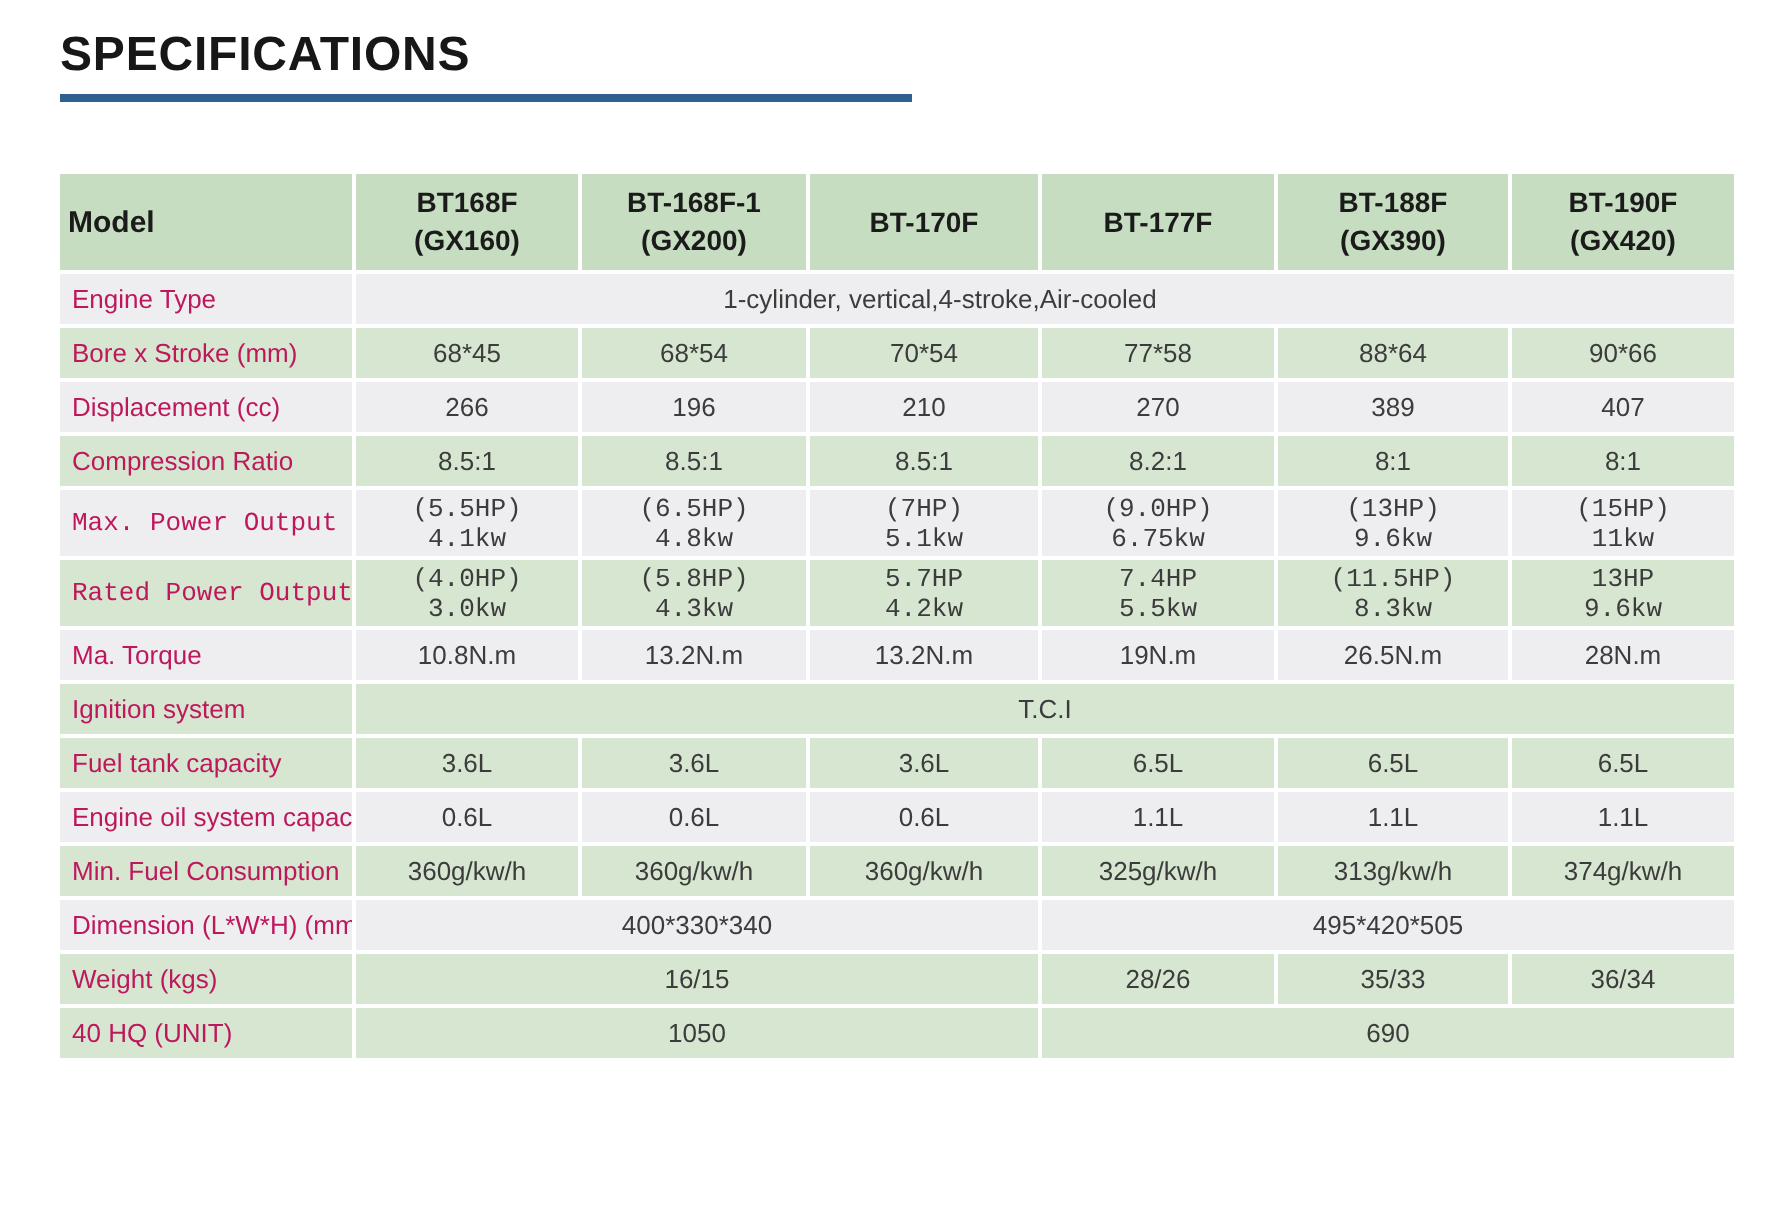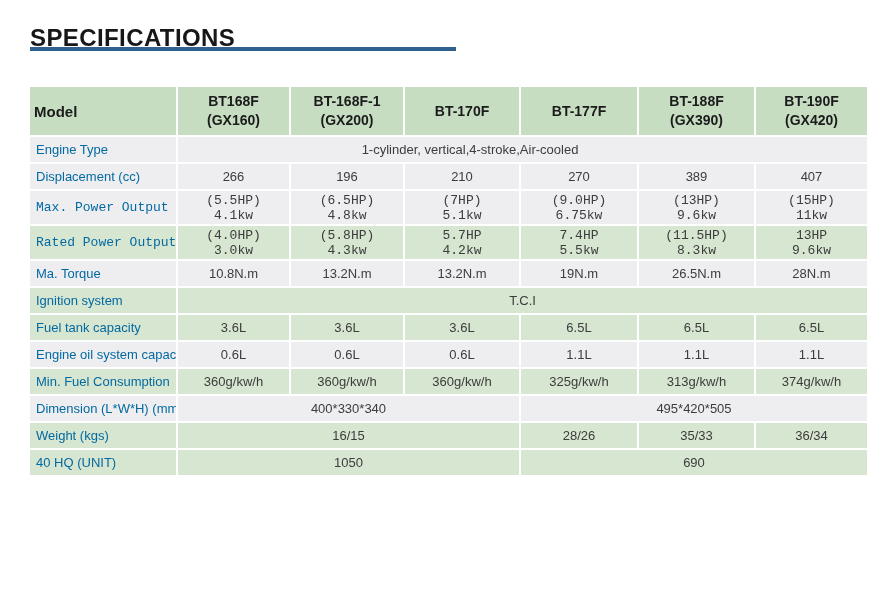--- a/index.html
+++ b/index.html
@@ -5,21 +5,21 @@
   :root{
     --underline:#2e618f;
     --header_green:#c7ddc1;
     --row_green:#d7e6d1;
     --row_gray:#eeeef0;
   }
   html,body{margin:0;padding:0;background:#ffffff;width:895px;height:608px;overflow:hidden;}
   body{font-family:"Liberation Sans",sans-serif;-webkit-font-smoothing:antialiased;}
   .page{position:relative;width:895px;height:608px;}
   .title{
-    position:absolute;left:30px;top:24px;
+    position:absolute;left:30px;top:14px;
     font-size:24px;font-weight:bold;color:#171717;letter-spacing:.4px;
   }
   .title-underline{
     position:absolute;left:30px;top:47px;width:426px;height:4px;
     background:var(--underline);
   }
   table.specs{
     position:absolute;left:28px;top:85px;width:841px;
     border-collapse:separate;border-spacing:2px;table-layout:fixed;
   }
@@ -31,21 +31,21 @@
     background:var(--header_green);
     font-size:14px;font-weight:bold;color:#1b1b1b;
     text-align:center;vertical-align:middle;height:46px;line-height:19px;padding:1px 2px;
   }
   th.model{text-align:left;padding-left:4px;font-size:15px;}
   td{
     font-size:13px;color:#3c3c3c;text-align:center;vertical-align:middle;
     height:23px;padding:1px 4px;line-height:15px;
   }
   td.label{
-    text-align:left;padding-left:6px;color:#0369a1;white-space:nowrap;
+    text-align:left;padding-left:6px;color:#be185d;white-space:nowrap;
   }
   tr.g td{background:var(--row_green);}
   tr.w td{background:var(--row_gray);}
   tr.dbl td{height:31px;font-family:Liberation Mono, monospace;}
   td.shiftL{padding-right:109px;}
   .l2:empty{display:none;}
 </style>
 </head>
 <body>
 
@@ -91,31 +91,49 @@
         <div class="l1">BT-190F</div>
         <div class="l2">(GX420)</div>
       </th>
     </tr>
 
     <tr class="w">
       <td class="label">Engine Type</td>
       <td colspan="6" class="shiftL">1-cylinder, vertical,4-stroke,Air-cooled</td>
     </tr>
 
+    <tr class="g">
+      <td class="label">Bore x Stroke (mm)</td>
+      <td>68*45</td>
+      <td>68*54</td>
+      <td>70*54</td>
+      <td>77*58</td>
+      <td>88*64</td>
+      <td>90*66</td>
+    </tr>
 
     <tr class="w">
       <td class="label">Displacement (cc)</td>
       <td>266</td>
       <td>196</td>
       <td>210</td>
       <td>270</td>
       <td>389</td>
       <td>407</td>
     </tr>
 
+    <tr class="g">
+      <td class="label">Compression Ratio</td>
+      <td>8.5:1</td>
+      <td>8.5:1</td>
+      <td>8.5:1</td>
+      <td>8.2:1</td>
+      <td>8:1</td>
+      <td>8:1</td>
+    </tr>
 
     <tr class="w dbl">
       <td class="label">Max. Power Output</td>
       <td>
             <div>(5.5HP)</div>
             <div>4.1kw</div>
           </td>
       <td>
             <div>(6.5HP)</div>
             <div>4.8kw</div>

